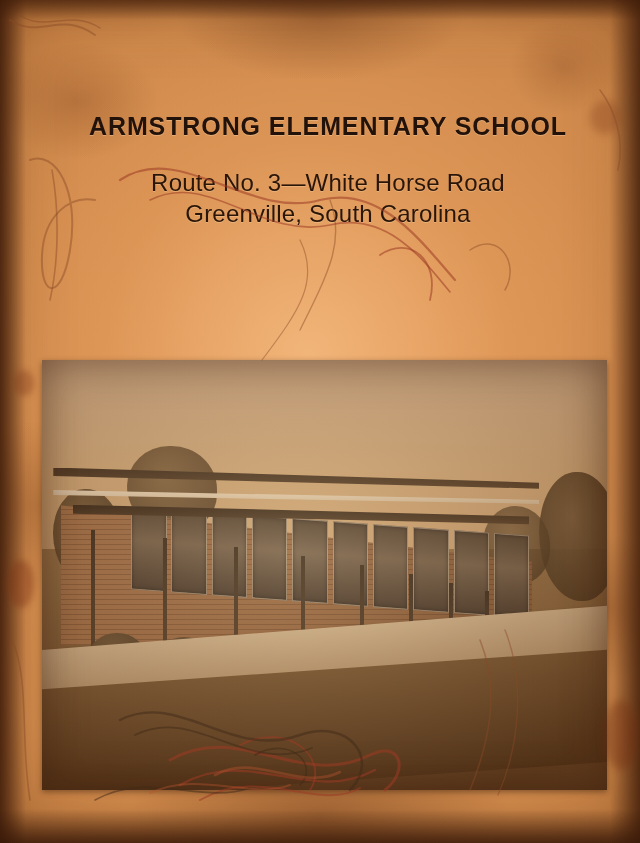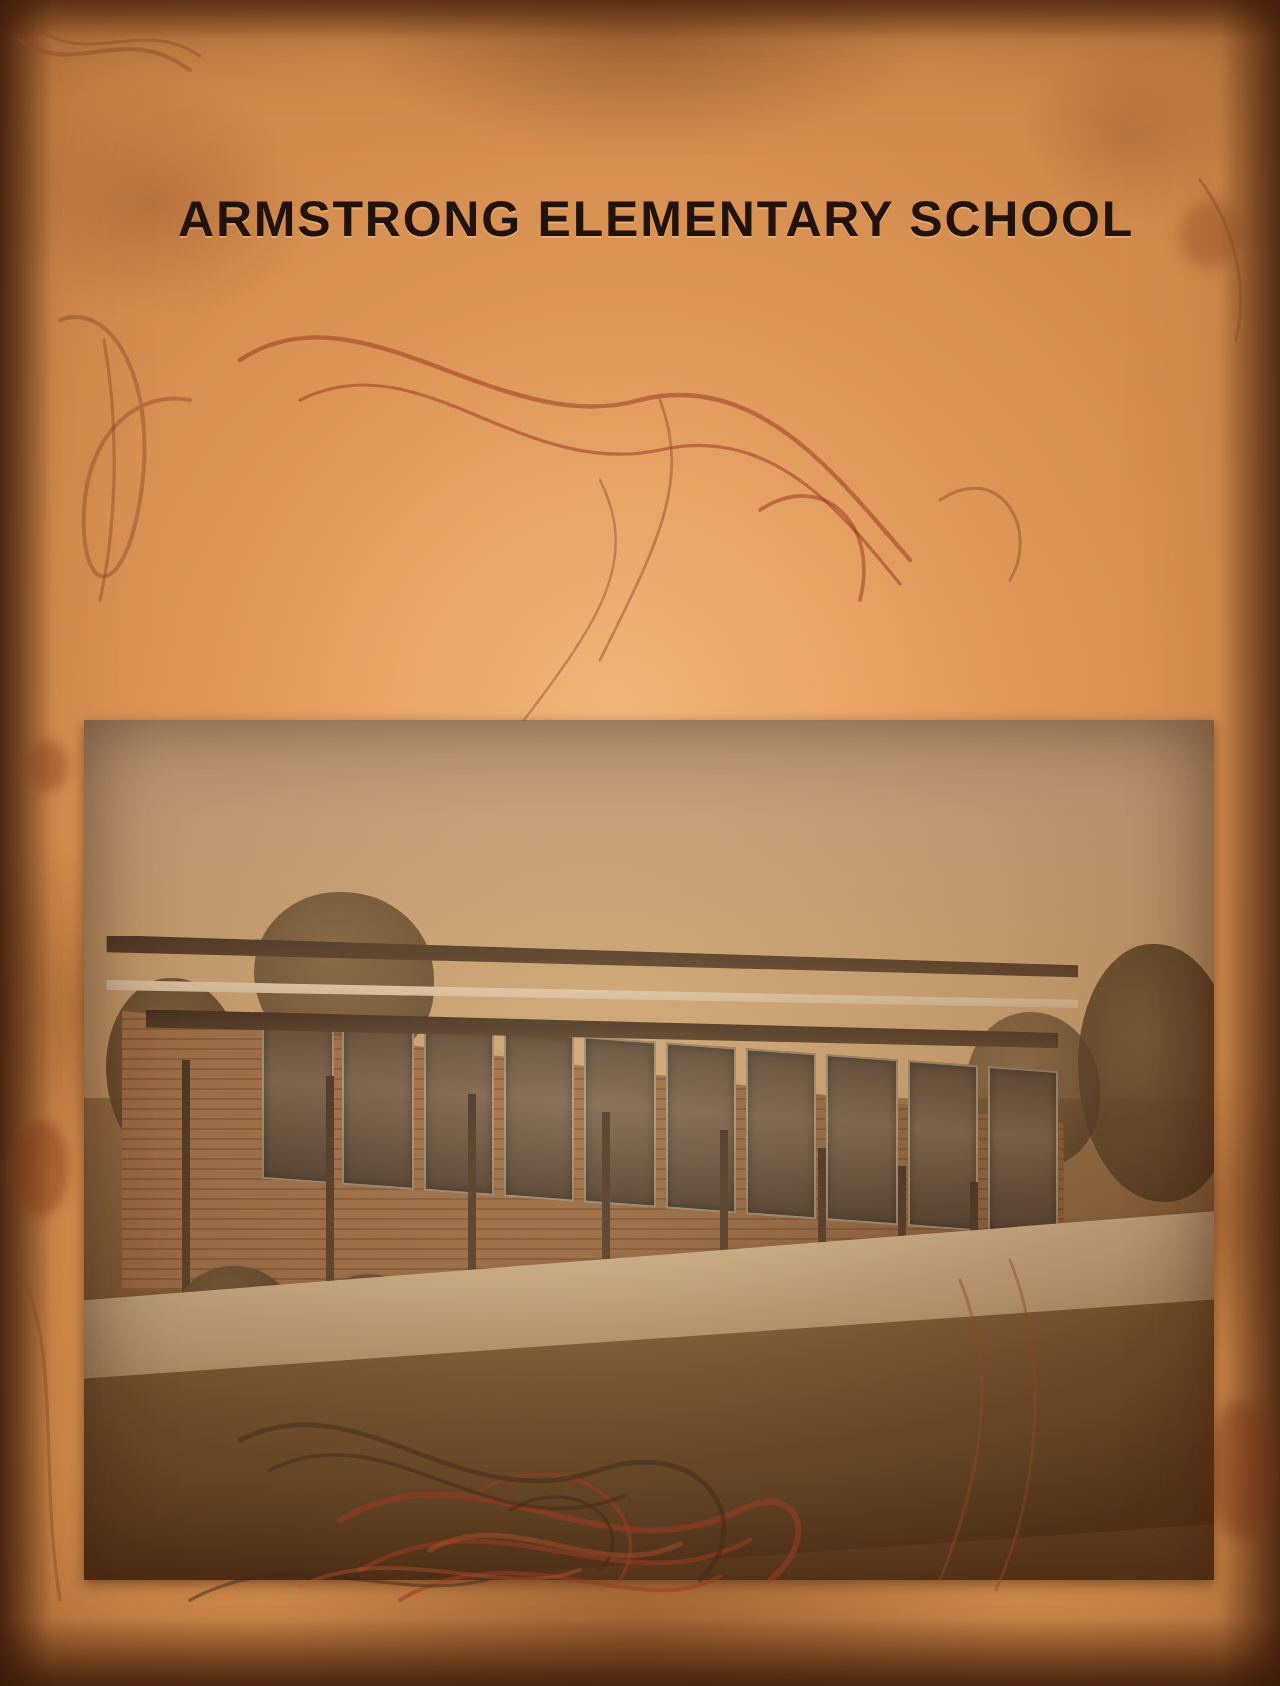--- a/index.html
+++ b/index.html
@@ -70,21 +70,21 @@
     left: 0; right: 0; bottom: 0; height: 34px;
     background: linear-gradient(to top, rgba(55,24,8,0.78), rgba(55,24,8,0.0));
     pointer-events: none;
   }
 
   
   .title-block {
     position: absolute;
     left: 0;
     right: 0;
-    top: 96px;
+    top: 112px;
     text-align: center;
     color: #2a160a;
     margin-left: 16px;
   }
   .school-name {
     font-size: 25px;
     letter-spacing: 0.9px;
     font-weight: 600;
     color: #23120a;
     text-shadow: 0 1px 0 rgba(255, 222, 180, 0.35);
@@ -298,20 +298,22 @@
 </head>
 <body>
 
 <div id="cover">
 
   <div class="mottle"></div>
 
   <div class="title-block">
     <div class="school-name">ARMSTRONG ELEMENTARY SCHOOL</div>
     <div class="subtitle-lines">
+      <div class="subtitle">Route No. 3—White Horse Road</div>
+      <div class="subtitle">Greenville, South Carolina</div>
     </div>
   </div>
 
   <div class="photo-frame">
     <div class="photo">
       <div class="sky"></div>
       <div class="ground"></div>
 
       <div class="tree" style="left:2%; top:30%; width:12%; height:22%;"></div>
       <div class="tree" style="left:15%; top:20%; width:16%; height:20%; opacity:0.8;"></div>

